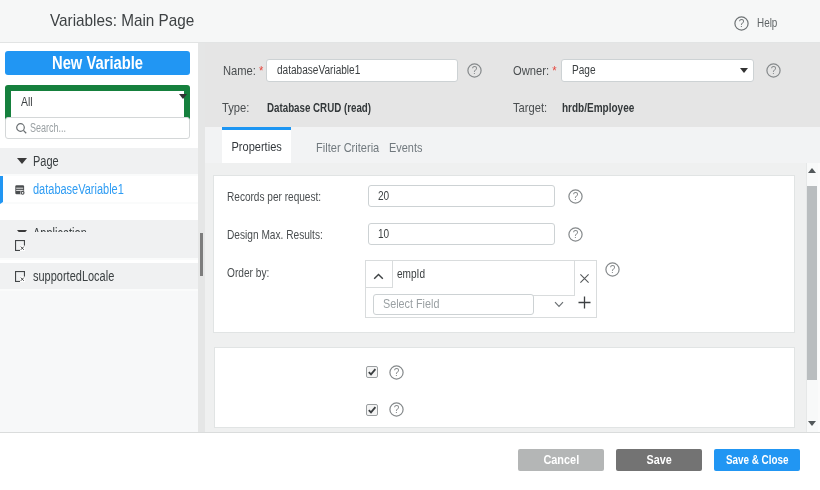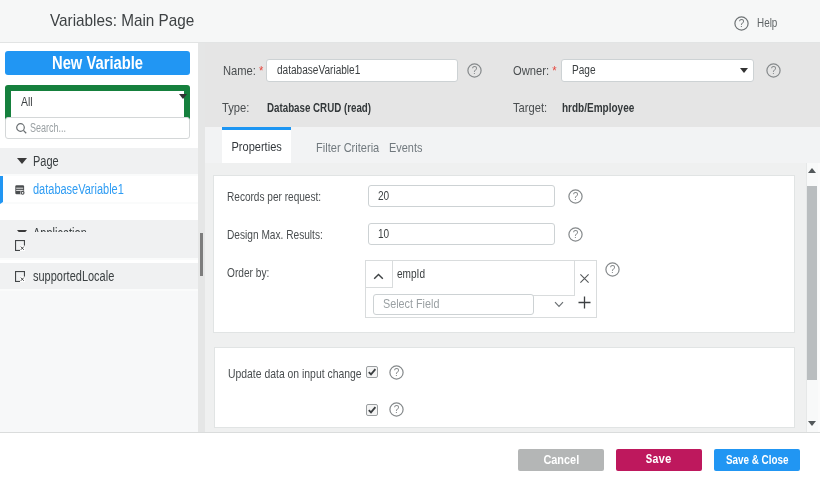--- a/index.html
+++ b/index.html
@@ -162,21 +162,20 @@
         </svg>
       <svg class="abs" style="left:373px; top:133px;" width="13" height="13" viewBox="0 0 13 13">
           <path d="M6.5 0.5 L6.5 12.5 M0.5 6.5 L12.5 6.5" stroke="#3d4143" stroke-width="1.3"></path>
         </svg>
       <svg class="abs qi" style="left:400px; top:99px;" viewBox="0 0 15 15">
           <circle cx="7.5" cy="7.5" r="6.6" fill="none" stroke="#85898b" stroke-width="1.2"></circle>
           <text x="7.5" y="11" text-anchor="middle" font-size="10" fill="#85898b" font-family="Liberation Sans">?</text>
         </svg>
 
       <div class="abs panel" style="left:9px; top:184px; width:581px; height:81px;"></div>
-      <div class="abs lbl" style="left:23px; top:203px;"><span class="t" style="transform:scaleX(0.80);">Update data on input change</span></div>
       <div class="abs" style="left:161px; top:203px; width:12px; height:12px; border:1px solid #9a9ea0; border-radius:2px; background:#f4f4f4;">
           <svg width="10" height="10" viewBox="0 0 10 10" style="display:block; margin:0 auto;">
             <path d="M1.8 5.2 L4 7.4 L8.4 2.2" fill="none" stroke="#3a3e40" stroke-width="1.8"></path>
           </svg>
         </div>
       <svg class="abs qi" style="left:184px; top:202px;" viewBox="0 0 15 15">
           <circle cx="7.5" cy="7.5" r="6.6" fill="none" stroke="#85898b" stroke-width="1.2"></circle>
           <text x="7.5" y="11" text-anchor="middle" font-size="10" fill="#85898b" font-family="Liberation Sans">?</text>
         </svg>
       <div class="abs" style="left:161px; top:241px; width:12px; height:12px; border:1px solid #9a9ea0; border-radius:2px; background:#f4f4f4;">
@@ -192,16 +191,16 @@
       <div class="abs" id="sb"></div>
       <div class="abs" style="left:613px; top:0; width:2px; height:269px; background:#fbfbfb;"></div>
       <div class="abs" id="sbthumb"></div>
       <div class="abs sarr" style="top:5px; border-bottom:5px solid #53585a;"></div>
       <div class="abs sarr" style="top:258px; border-top:5px solid #53585a;"></div>
     </div>
   </div>
 
   <div class="abs" id="footer">
     <div class="abs btn" style="left:518px; background:#b4b6b6;"><span class="tc" style="transform:scaleX(0.84);">Cancel</span></div>
-    <div class="abs btn" style="left:616px; background:#be185d;font-family:Liberation Mono, monospace;"><span class="tc" style="transform:scaleX(0.83);">Save</span></div>
+    <div class="abs btn" style="left:616px; background:#737373;"><span class="tc" style="transform:scaleX(0.83);">Save</span></div>
     <div class="abs btn" style="left:714px; background:#2196f3;"><span class="tc" style="transform:scaleX(0.76);">Save &amp; Close</span></div>
   </div>
 </div>
 
 </body></html>

